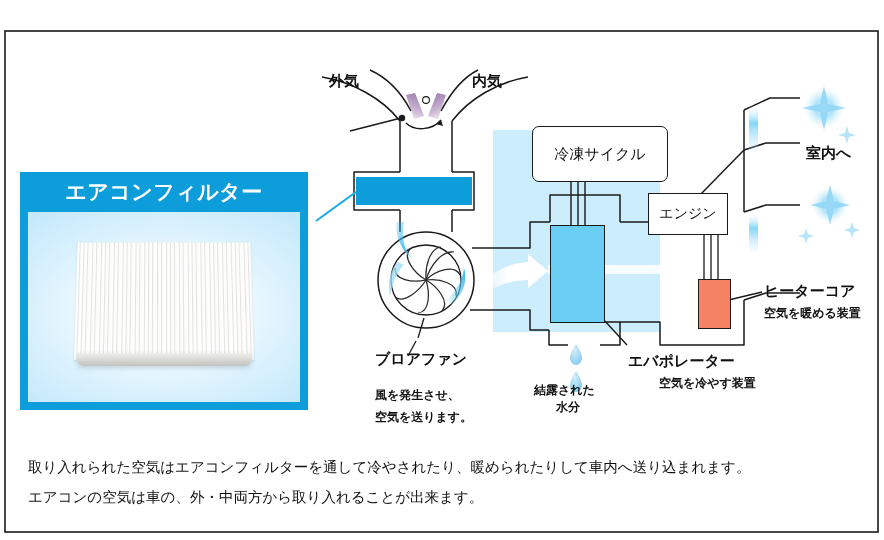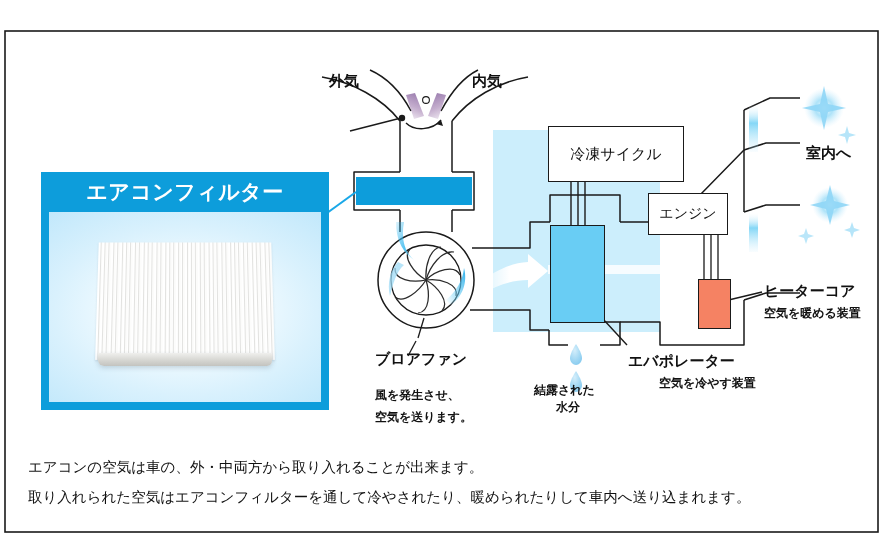--- a/index.html
+++ b/index.html
@@ -20,21 +20,21 @@
     z-index:8;
   }
   #title-text{
     color:#fff;font-size:27px;font-weight:bold;letter-spacing:1px;
     font-family:"DejaVu Sans","Liberation Sans",sans-serif;
     line-height:1;
   }
 
   
   #filter-panel{
-    position:absolute;left:41px;top:172px;width:288px;height:238px;
+    position:absolute;left:20px;top:172px;width:288px;height:238px;
     background:#0d9ddb;z-index:6;
   }
   #filter-panel-title{
     height:40px;display:flex;align-items:center;justify-content:center;
     color:#fff;font-size:21px;font-weight:bold;letter-spacing:.5px;
     font-family:"DejaVu Sans","Liberation Sans",sans-serif;
   }
   #filter-photo{
     position:absolute;left:8px;top:40px;width:272px;height:190px;
     background:
@@ -68,21 +68,21 @@
   .lbl-bold{font-size:15px;font-weight:bold;color:#111;}
   .lbl-sub{font-size:12px;color:#111;}
 
   
   .box{
     position:absolute;background:#fff;border:1.4px solid #1a1a1a;
     display:flex;align-items:center;justify-content:center;
     font-size:15px;color:#111;z-index:5;
     font-family:"DejaVu Sans","Liberation Sans",sans-serif;
   }
-  #box-refrig{left:548px;top:126px;width:134px;height:54px;}
+  #box-refrig{left:532px;top:126px;width:134px;height:54px;border-radius:7px;}
   #box-engine{left:648px;top:193px;width:78px;height:40px;font-size:14px;}
 
   
   #filter-bar{position:absolute;left:356px;top:177px;width:116px;height:28px;
     background:#0d9ddb;z-index:5;}
   #evaporator-block{position:absolute;left:550px;top:225px;width:53px;height:96px;
     background:#69cdf4;border:1.4px solid #1a1a1a;z-index:4;}
   #heatercore-block{position:absolute;left:698px;top:279px;width:31px;height:48px;
     background:#f58263;border:1.2px solid #1a1a1a;z-index:4;}
 
@@ -318,17 +318,17 @@
   <div class="lbl lbl-sub" style="left:534px;top:382px;">結露された</div>
   <div class="lbl lbl-sub" style="left:556px;top:399px;">水分</div>
 
   <div class="lbl lbl-bold" style="left:628px;top:352px;">エバポレーター</div>
   <div class="lbl lbl-sub" style="left:628px;top:375px;margin-left:31px;">空気を冷やす装置</div>
 
   <div class="lbl lbl-bold" style="left:764px;top:282px;">ヒーターコア</div>
   <div class="lbl lbl-sub" style="left:764px;top:305px;">空気を暖める装置</div>
 
   <div id="caption">
+    <div class="cap-line">取り入れられた空気はエアコンフィルターを通して冷やされたり、暖められたりして車内へ送り込まれます。</div>
     <div class="cap-line">エアコンの空気は車の、外・中両方から取り入れることが出来ます。</div>
-    <div class="cap-line">取り入れられた空気はエアコンフィルターを通して冷やされたり、暖められたりして車内へ送り込まれます。</div>
   </div>
 
 </div>
 
 </body></html>

